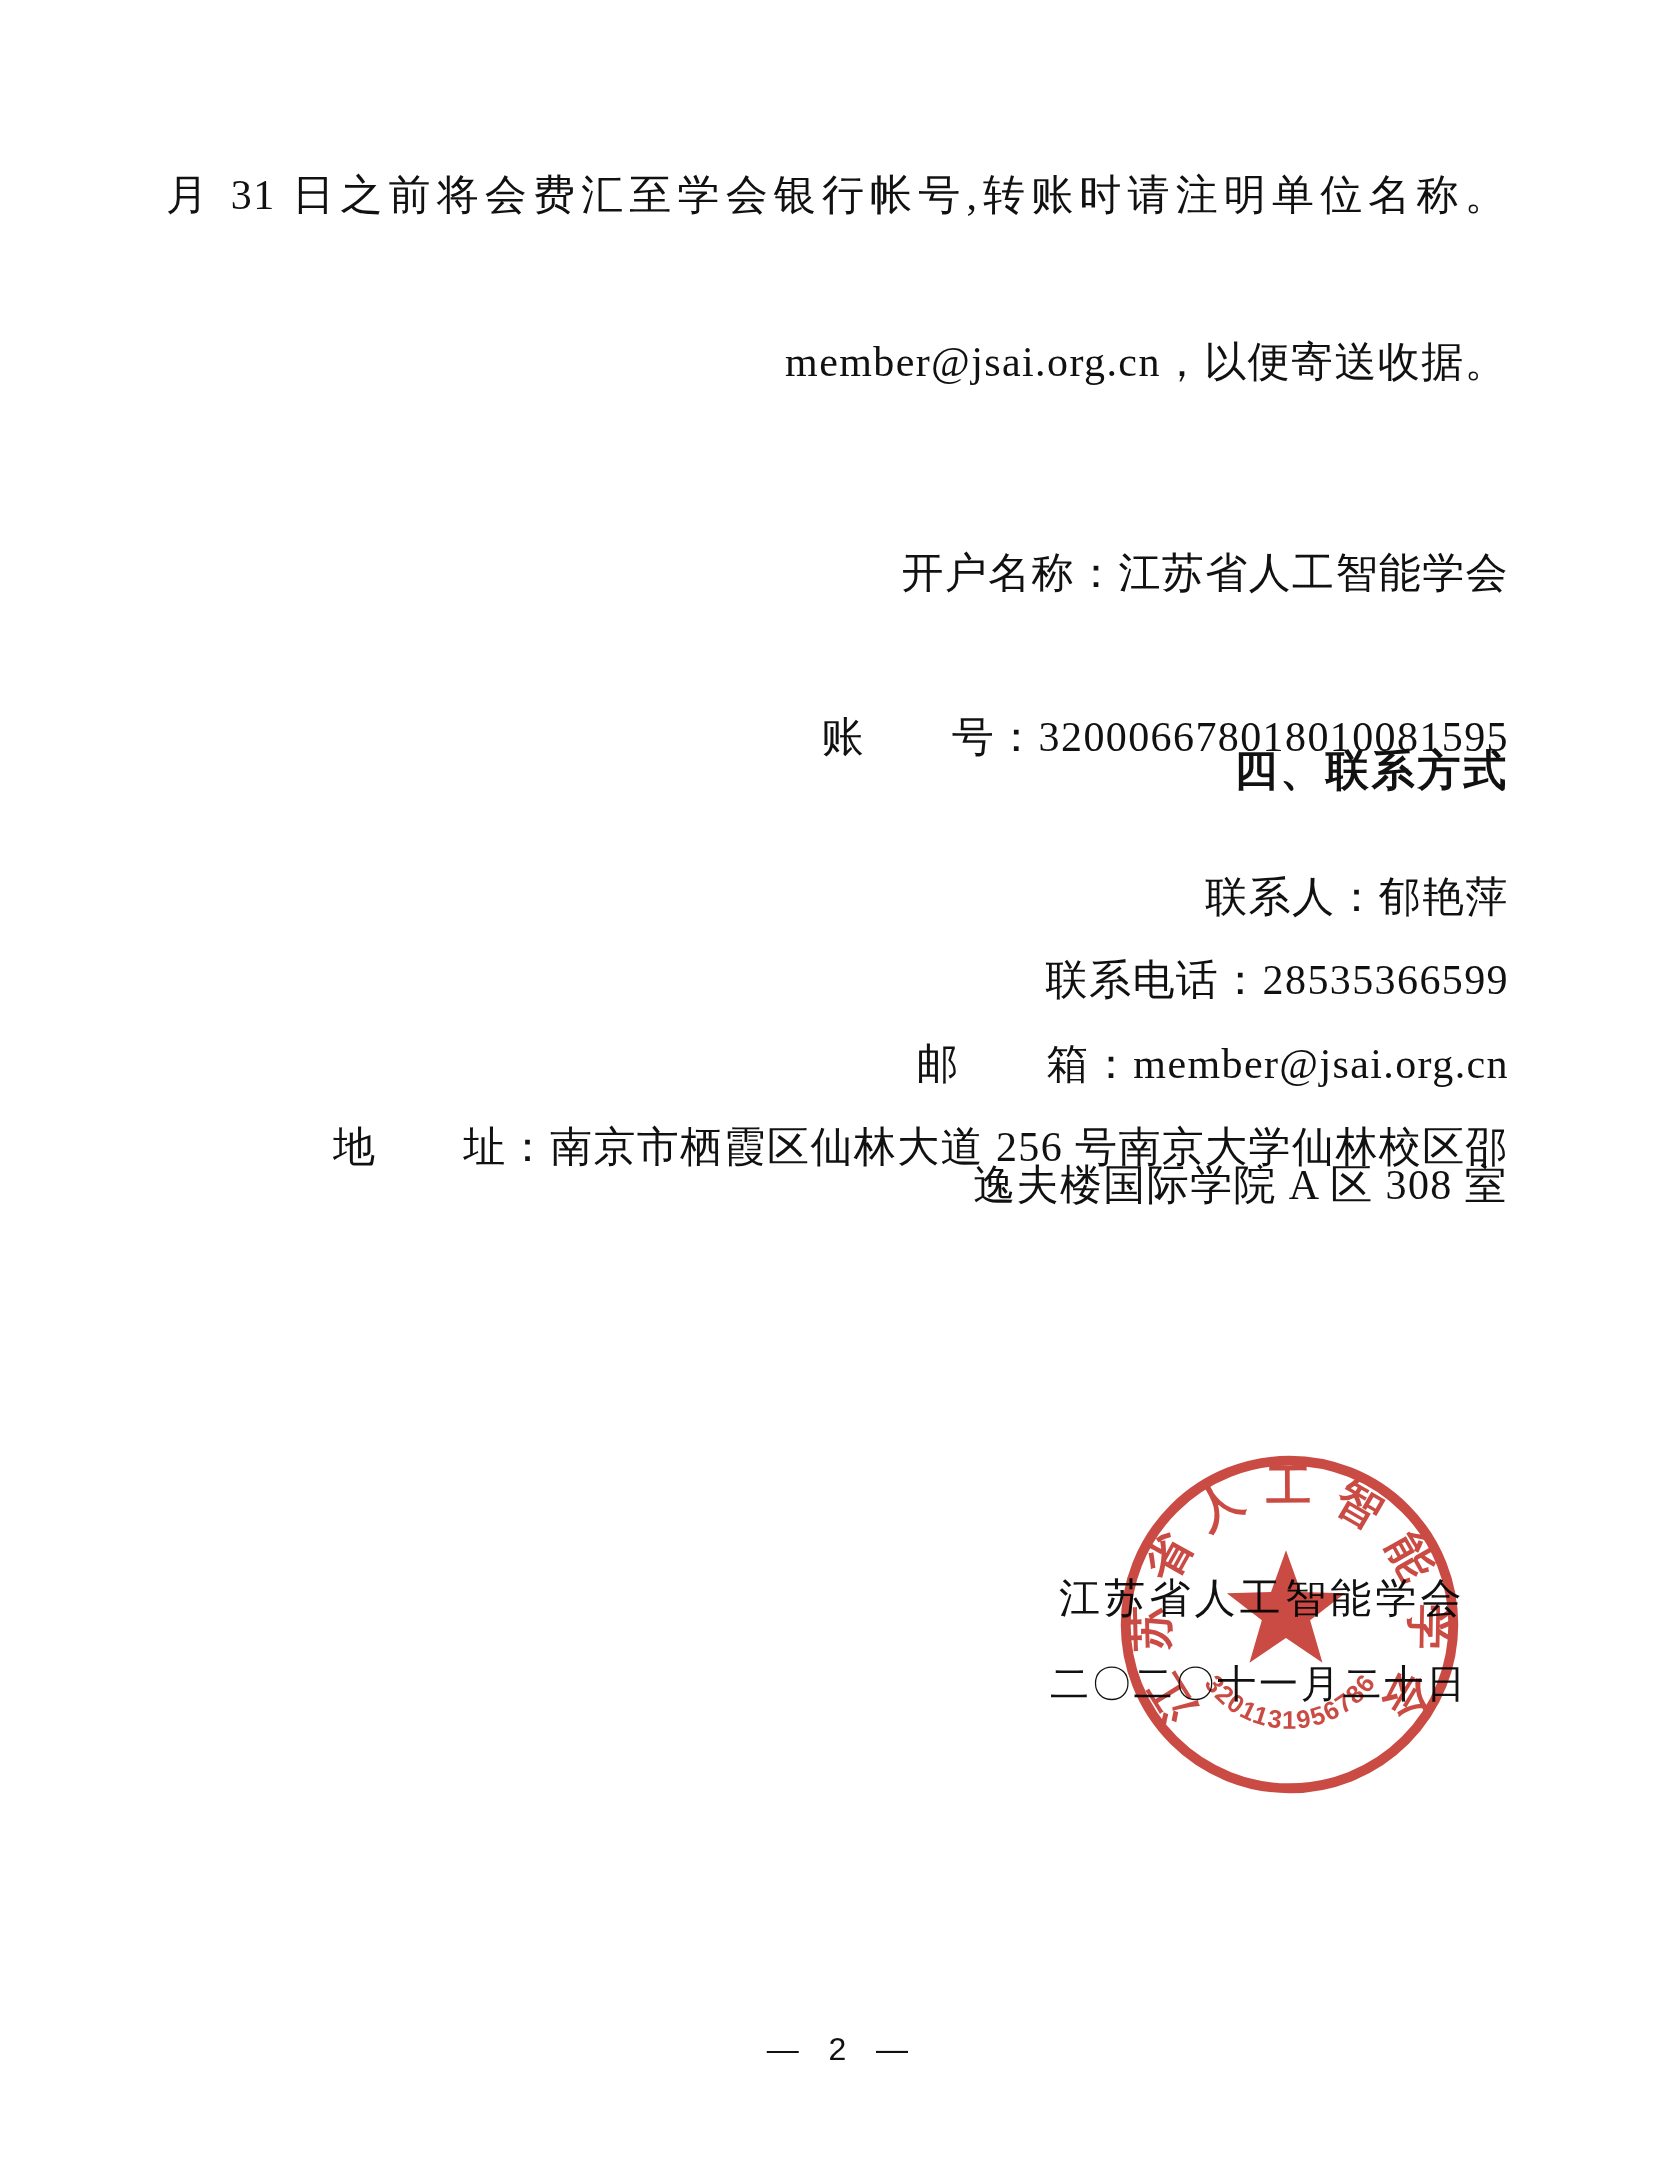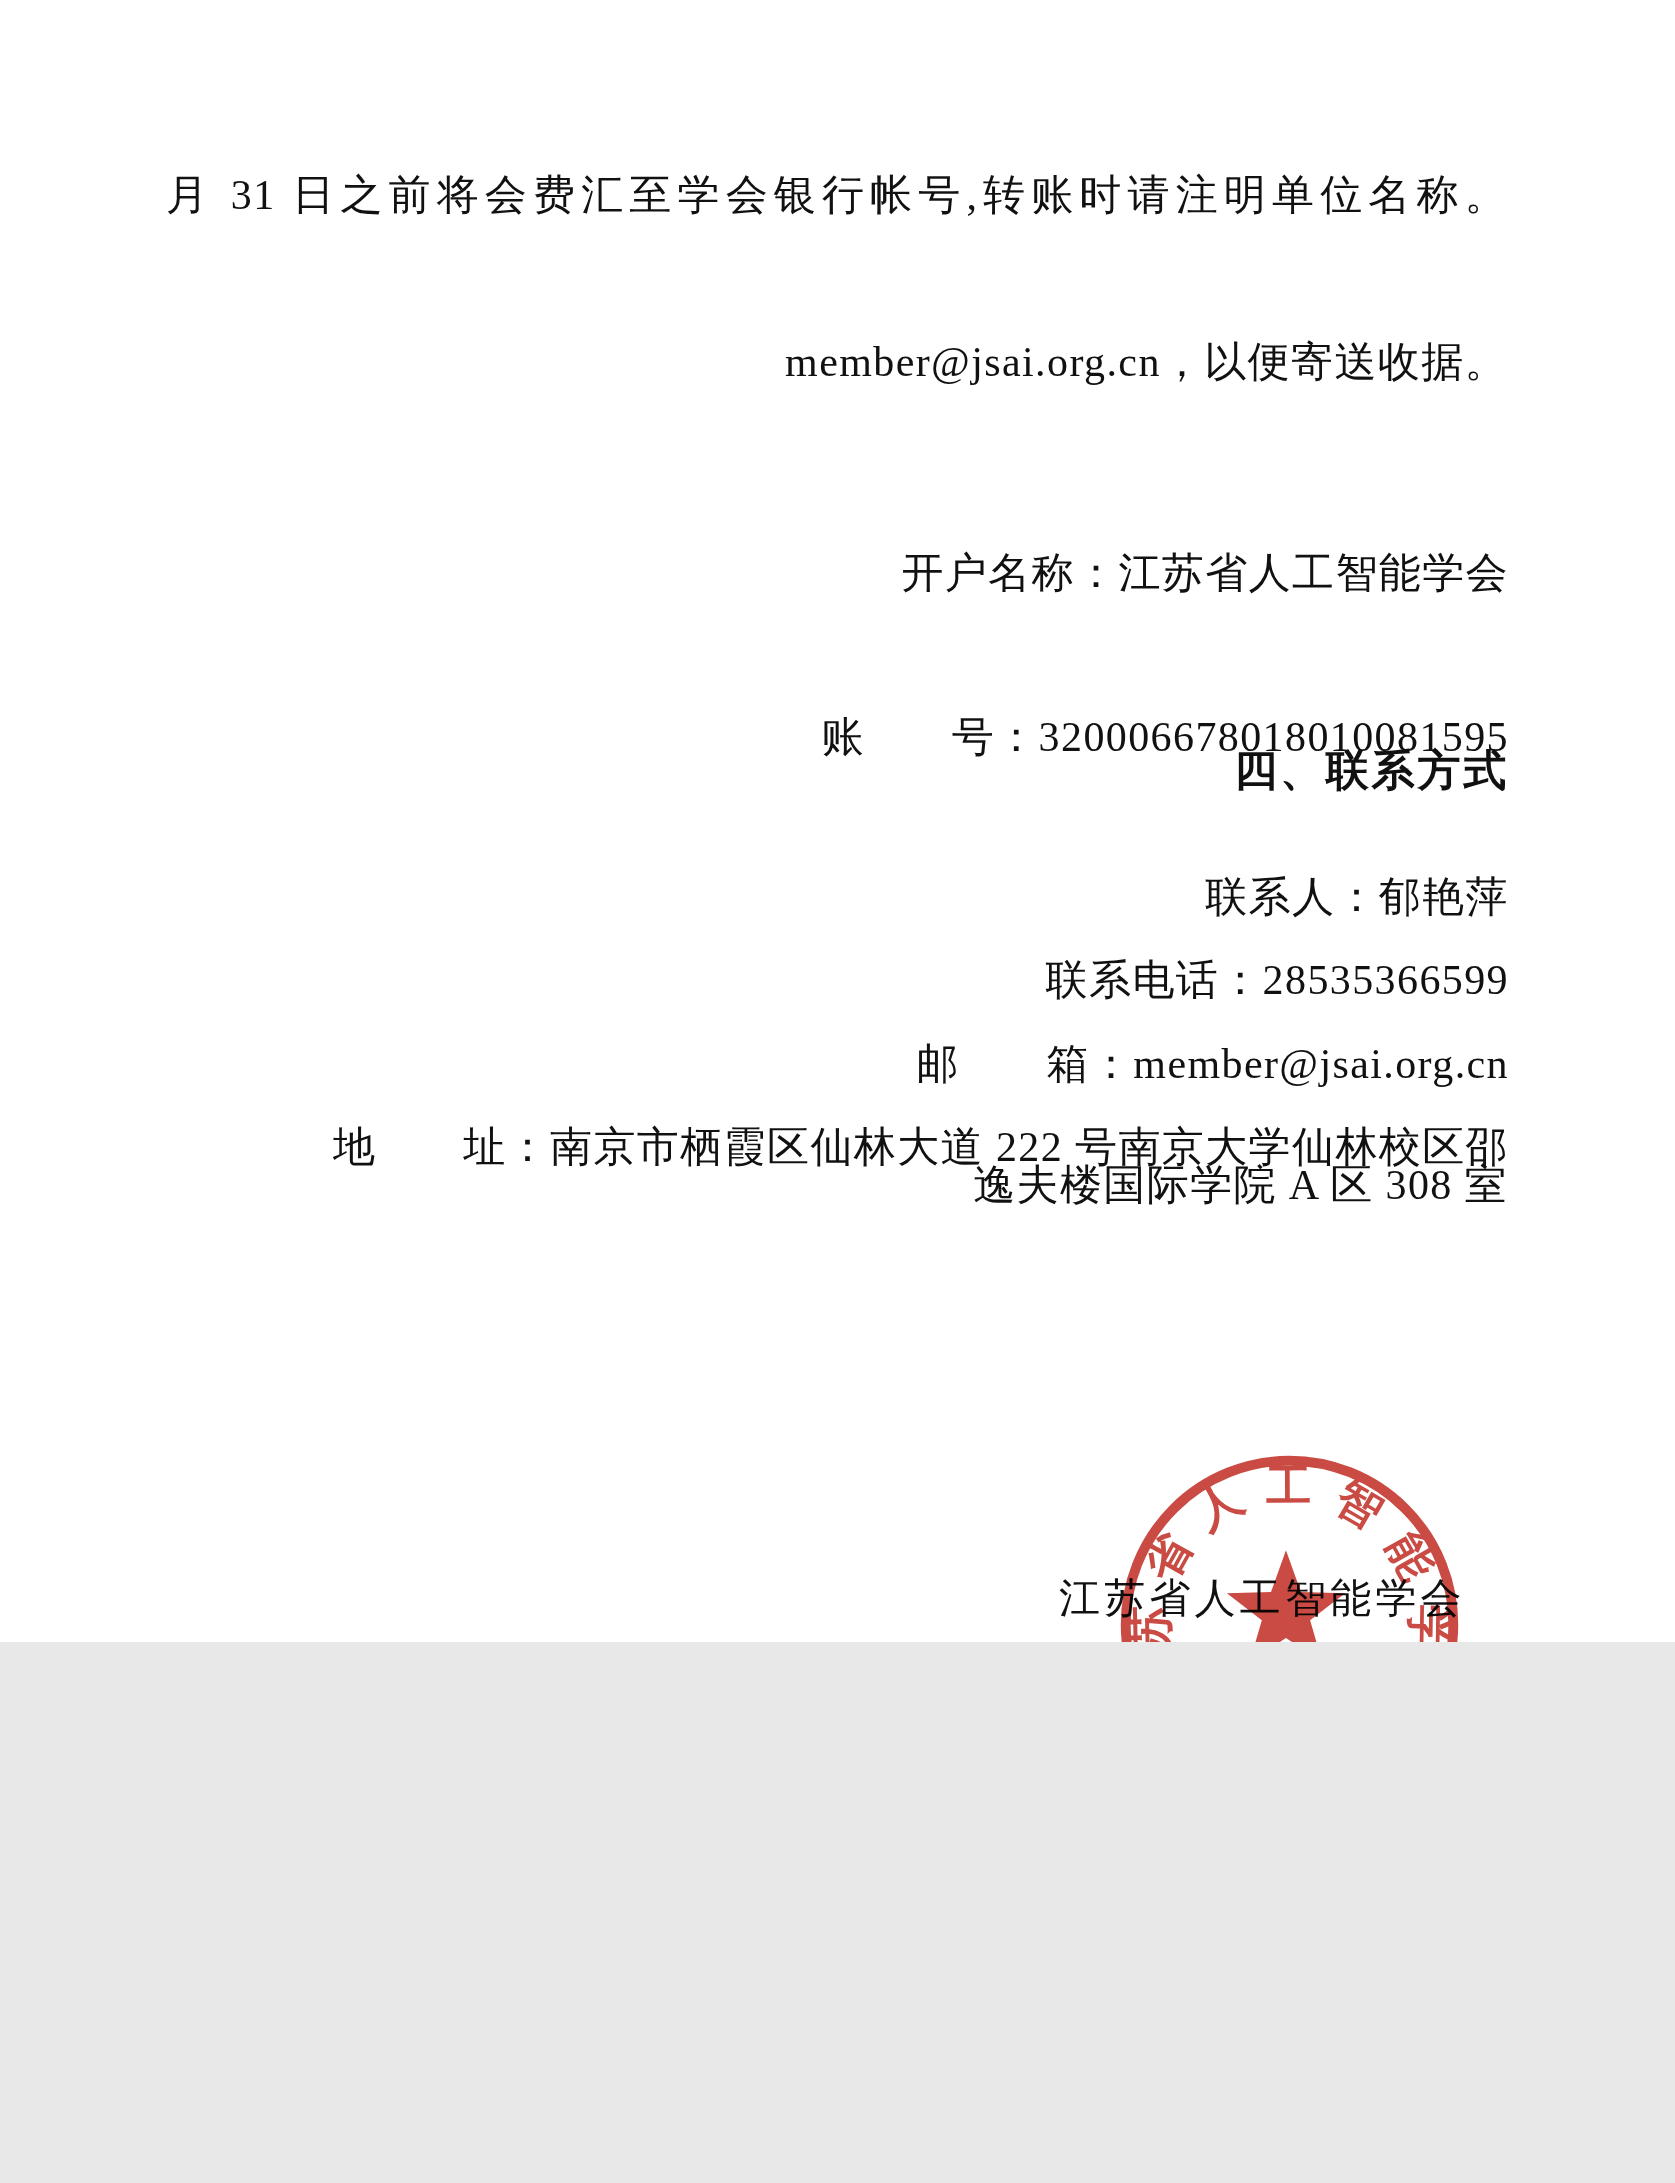--- a/index.html
+++ b/index.html
@@ -3,21 +3,21 @@
 <meta charset="utf-8">
 <style>
   html, body {
     margin: 0;
     padding: 0;
     background: #e8e8e8;
   }
   .page {
     position: relative;
     width: 1676px;
-    height: 1642px;
+    height: 2183px;
     background: #ffffff;
     overflow: hidden;
     font-family: "Liberation Serif", "DejaVu Serif", serif;
     color: #111111;
   }
   .line {
     position: absolute;
     left: 166px;
     width: 1342px;
     font-size: 42px;
@@ -98,21 +98,21 @@
 
   <div class="line indent" style="top:911px">
     <span class="field-label">联系电话：</span><span class="field-value">28535366599</span>
   </div>
 
   <div class="line indent" style="top:995px">
     <span class="field-label">邮  箱：</span><span class="field-value">member@jsai.org.cn</span>
   </div>
 
   <div class="line indent" style="top:1078px">
-    <span class="field-label">地  址：</span><span class="field-value">南京市栖霞区仙林大道 222 号南京大学仙林校区邵</span>
+    <span class="field-label">地  址：</span><span class="field-value">南京市栖霞区仙林大道 256 号南京大学仙林校区邵</span>
   </div>
 
   <div class="line" style="top:1162px">逸夫楼国际学院 A 区 308 室</div>
 
   <div class="signature-line" style="left:1059px; top:1571px;">江苏省人工智能学会</div>
   <div class="signature-line" style="left:1050px; top:1657px; font-size:39px; letter-spacing:2.8px;">二〇二〇十一月二十日</div>
 
   <svg class="seal" viewBox="0 0 500 500">
     <defs>
       <path id="sealTopArc" d="M 126,374 A 175,175 0 1 1 374,374" fill="none"></path>

